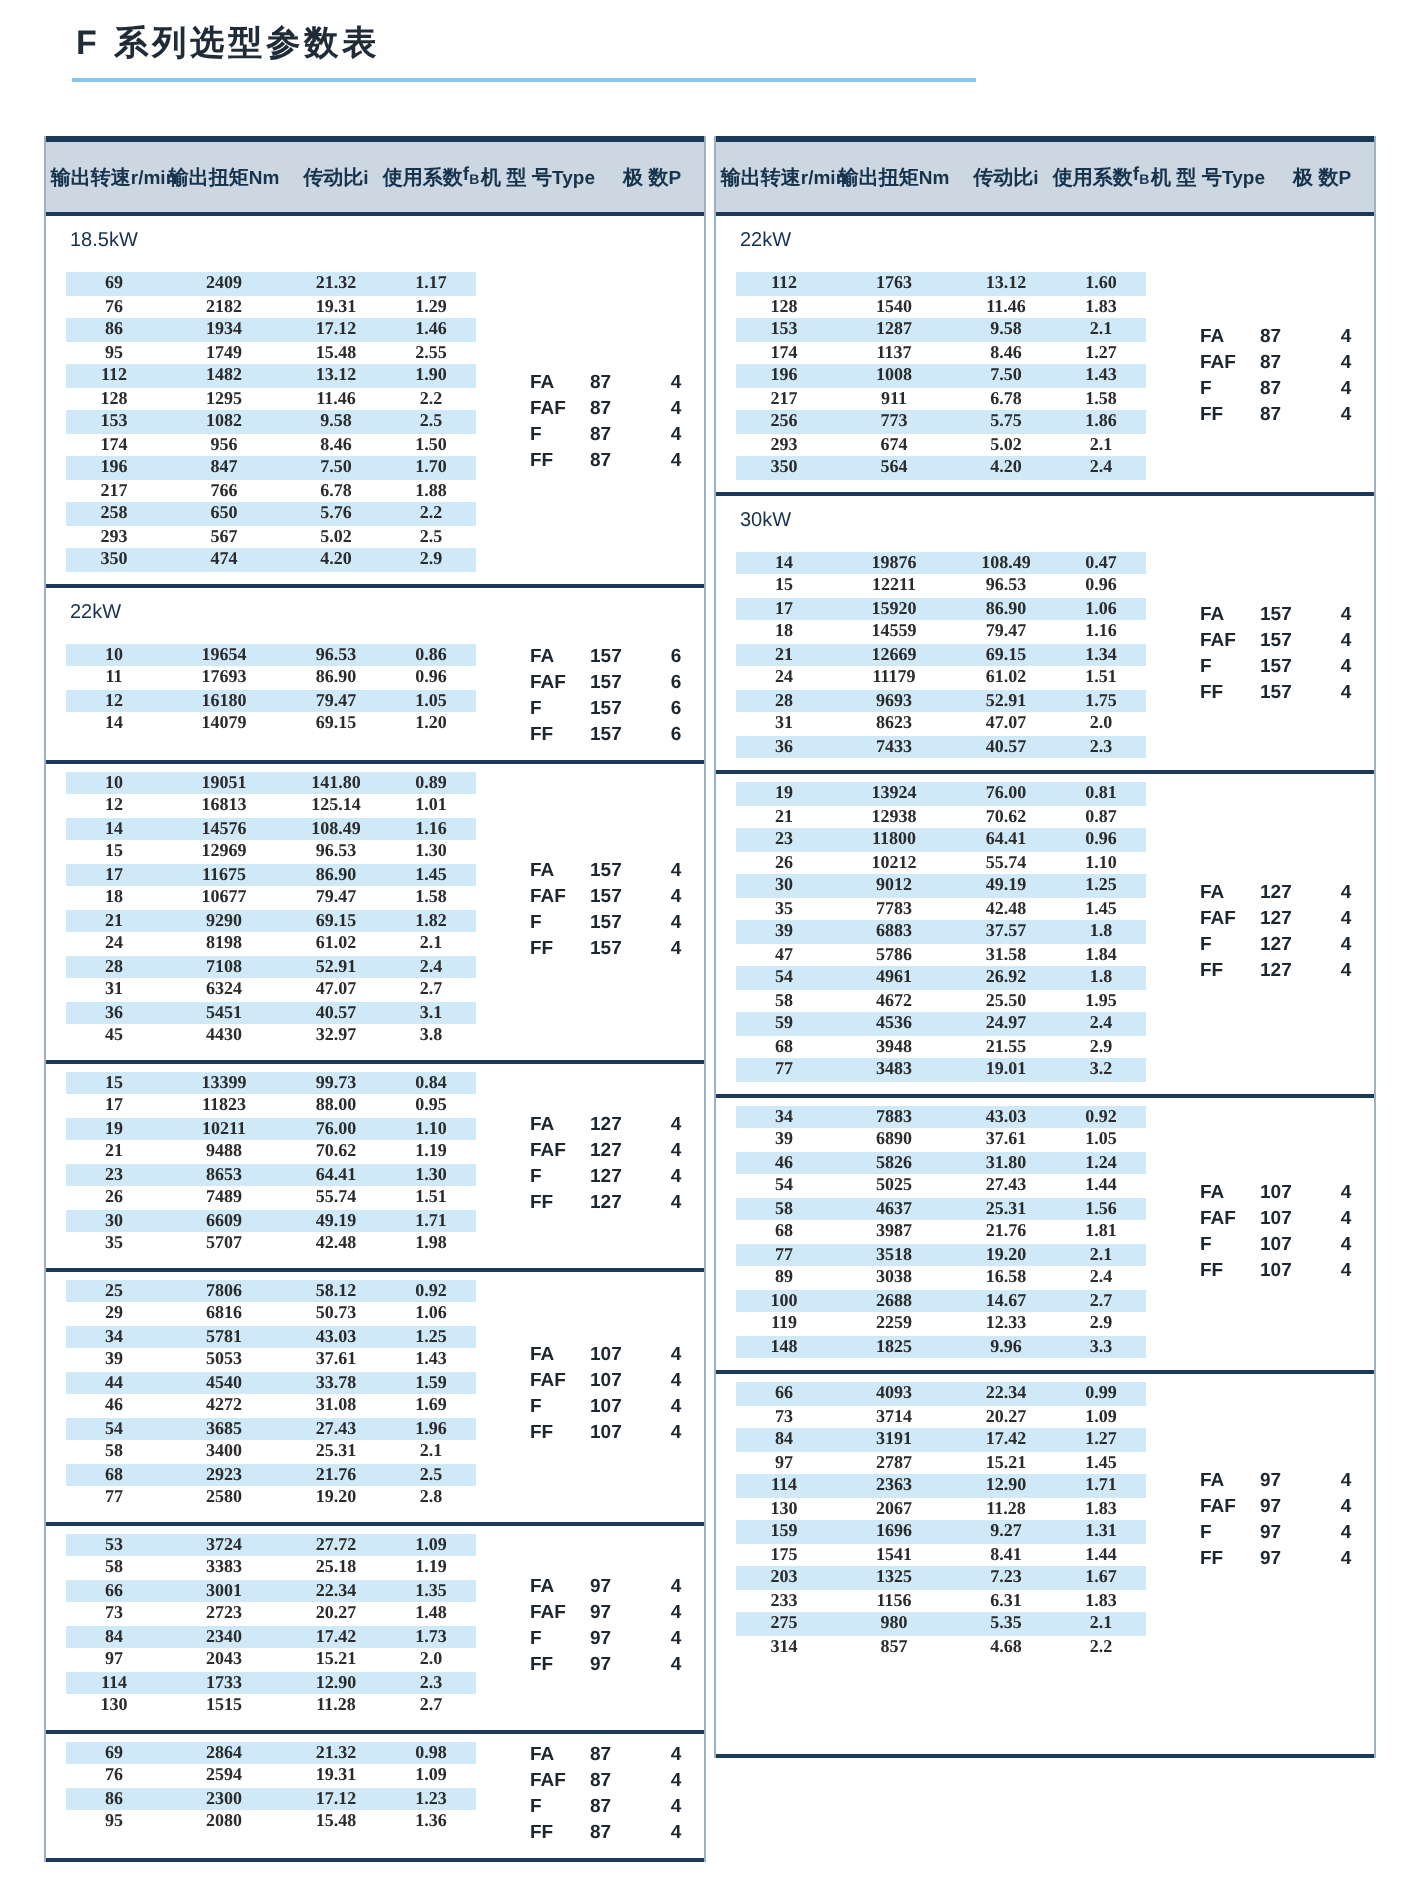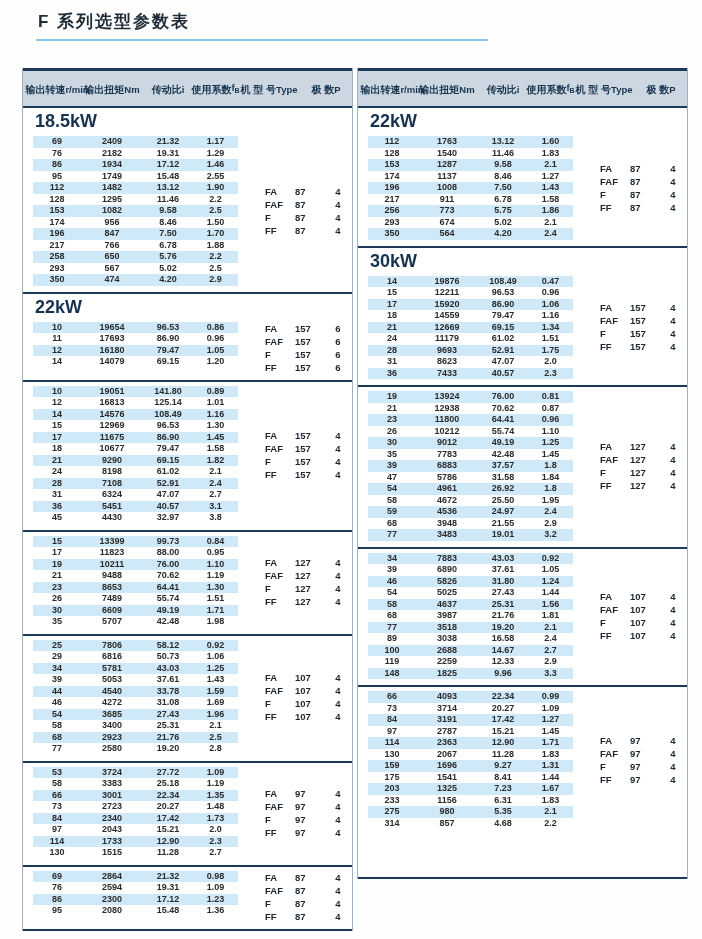--- a/index.html
+++ b/index.html
@@ -16,24 +16,24 @@
   .hcell{display:flex;flex-direction:row;align-items:center;justify-content:center;line-height:13px;}
   .hcell .zh{font-size:10px;white-space:nowrap;}
   .hcell .en{font-size:9.5px;}
   .hc0{width:48px;margin-left:10px;}
   .hc1{width:62px;}
   .hc2{width:50px;}
   .hc3{width:45px;}
   .hc4{flex:1;}
   .hc5{width:52px;}
   sub.fsub{font-size:7px;vertical-align:-2px;}
-  .sec-title{font-size:18px;font-weight:bold;color:#16324f;padding:5px 0 3px 12px;line-height:16px;}
+  .sec-title{font-size:10px;font-weight:normal;color:#16324f;padding:5px 0 3px 12px;line-height:16px;}
   .block{border-bottom:2px solid #1c3a57;display:flex;padding:4px 0 6px;}
   .block.pad-bottom{padding-bottom:48px;}
-  .rows{margin-left:10px;width:205px;}
+  .rows{margin-left:10px;width:205px;font-family:Liberation Serif, serif;}
   .row{display:flex;height:11.5px;line-height:11.5px;font-size:9px;font-weight:bold;color:#2b2b2b;}
   .row.stripe{background:#cfe9f8;}
   .c0{width:48px;text-align:center;}
   .c1{width:62px;text-align:center;}
   .c2{width:50px;text-align:center;}
   .c3{width:45px;text-align:center;}
   .types{flex:1;display:flex;flex-direction:column;justify-content:center;padding-left:27px;padding-right:6px;}
   .tline{display:flex;height:13px;line-height:13px;font-size:9.5px;font-weight:bold;color:#1d2730;}
   .tm{width:30px;}
   .ts{width:30px;}

